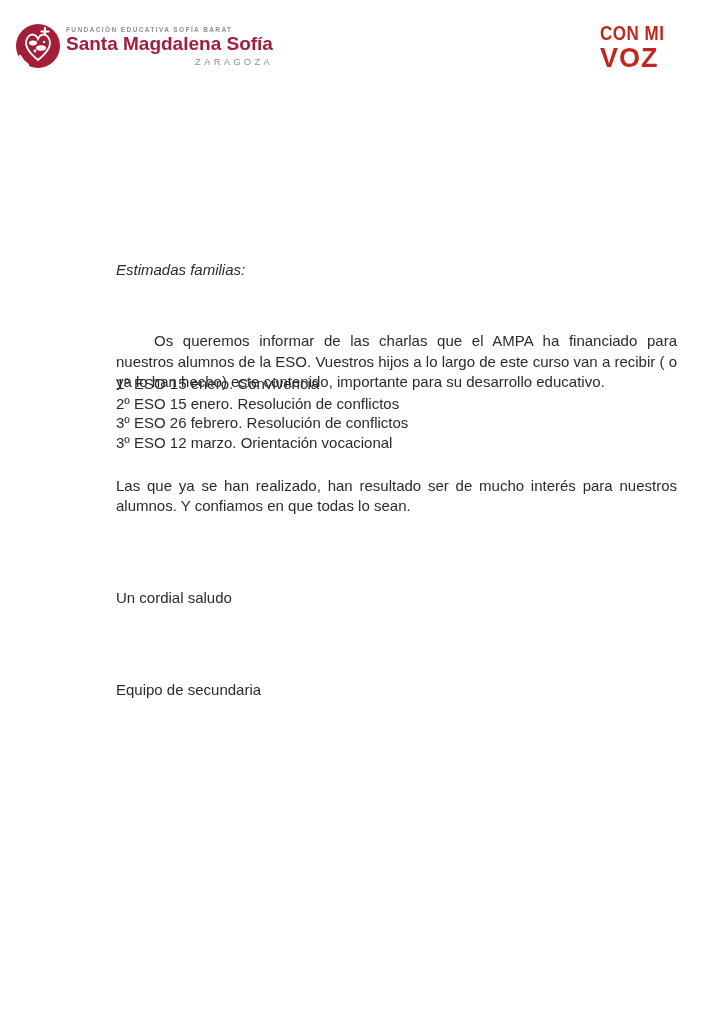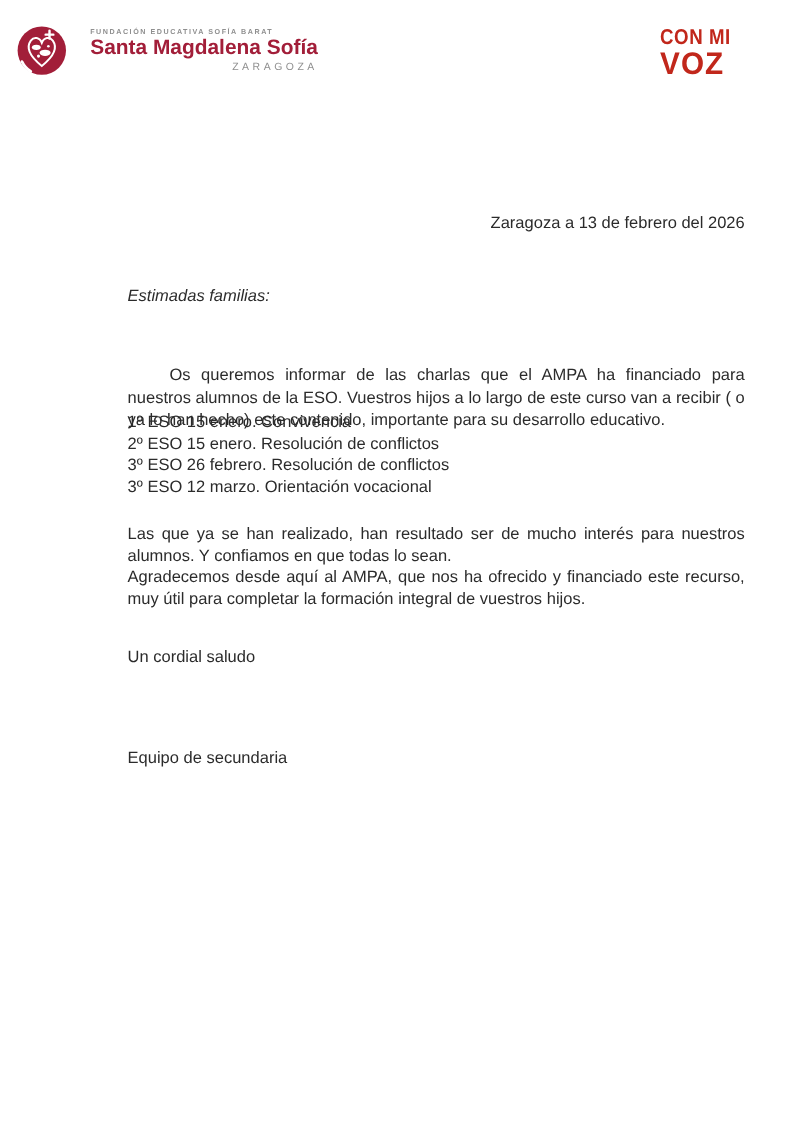--- a/index.html
+++ b/index.html
@@ -9,21 +9,21 @@
     position: relative;
     font-family: "Liberation Sans", sans-serif;
     color: #2b2b2b;
     overflow: hidden;
   }
   .page { position: absolute; inset: 0; background: #ffffff; }
 
   
   .school-logo {
     position: absolute; left: 14px; top: 22px;
-    display: flex; align-items: center; gap: 20px;
+    display: flex; align-items: center; gap: 4px;
   }
   .emblem { width: 48px; height: 48px; flex: 0 0 auto; }
   .logo-text { display: flex; flex-direction: column; }
   .foundation-line {
     font-size: 6.5px; letter-spacing: 1.4px; font-weight: 600;
     color: #8f8f8f; white-space: nowrap;
   }
   .school-name {
     font-size: 19px; font-weight: 700; color: #a21e39;
     line-height: 22px; white-space: nowrap;
@@ -101,35 +101,33 @@
       <span class="school-name">Santa Magdalena Sofía</span>
       <span class="city-line">ZARAGOZA</span>
     </div>
   </div>
 
   <div class="campaign-logo">
     <div class="campaign-line1">CON MI</div>
     <div class="campaign-line2">VOZ</div>
   </div>
 
-  <div class="date-line">Zaragoza a 13 de febrero del 2026</div>
 
   <div class="greeting">Estimadas familias:</div>
 
   <div class="para-1">Os queremos informar de las charlas que el AMPA ha financiado para nuestros alumnos de la ESO. Vuestros hijos a lo largo de este curso van a recibir ( o ya lo han hecho) este contenido, importante para su desarrollo educativo.</div>
 
   <div class="schedule">
       <div>1º ESO 15 enero. Convivencia</div>
       <div>2º ESO 15 enero. Resolución de conflictos</div>
       <div>3º ESO 26 febrero. Resolución de conflictos</div>
       <div>3º ESO 12 marzo. Orientación vocacional</div>
     </div>
 
   <div class="para-block">
     <div>Las que ya se han realizado, han resultado ser de mucho interés para nuestros alumnos. Y confiamos en que todas lo sean.</div>
-    <div>Agradecemos desde aquí al AMPA, que nos ha ofrecido y financiado este recurso, muy útil para completar la formación integral de vuestros hijos.</div>
   </div>
 
   <div class="closing">Un cordial saludo</div>
 
   <div class="signature">Equipo de secundaria</div>
 
 </div>
 
 </body></html>

